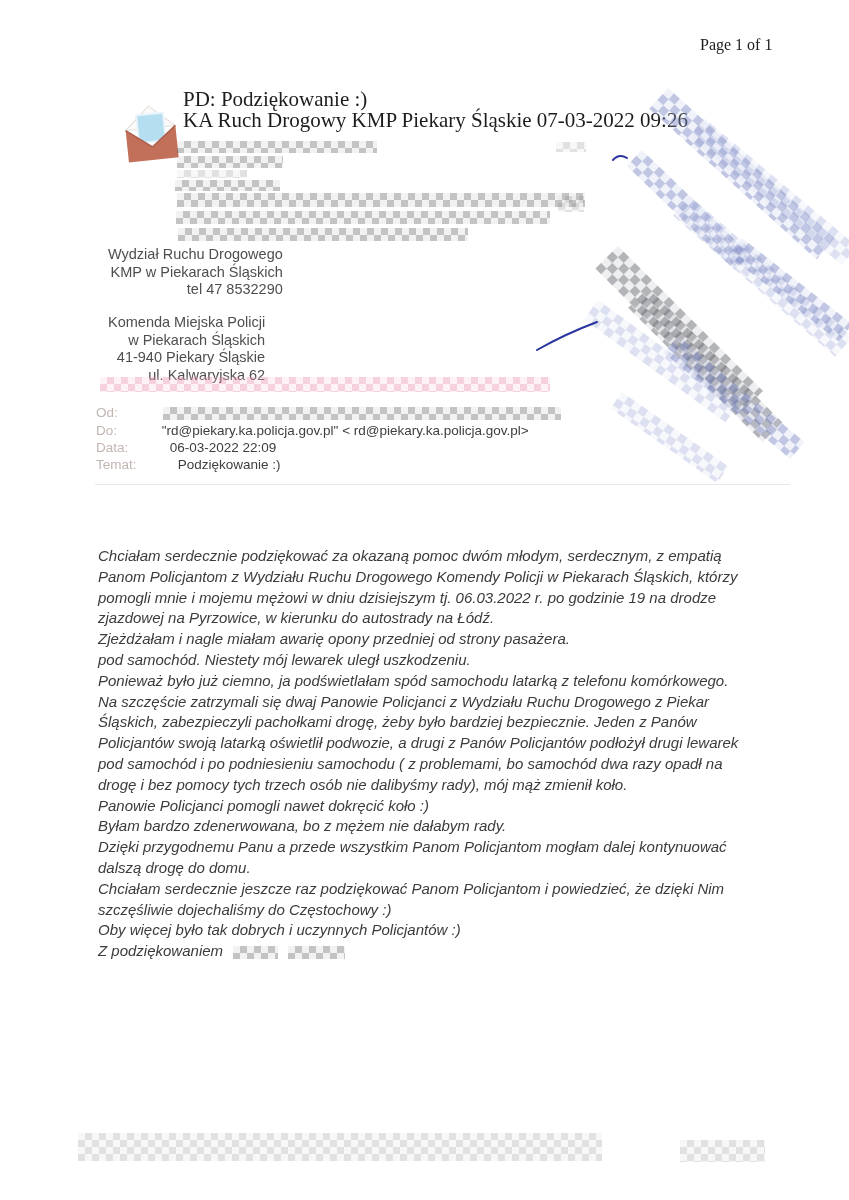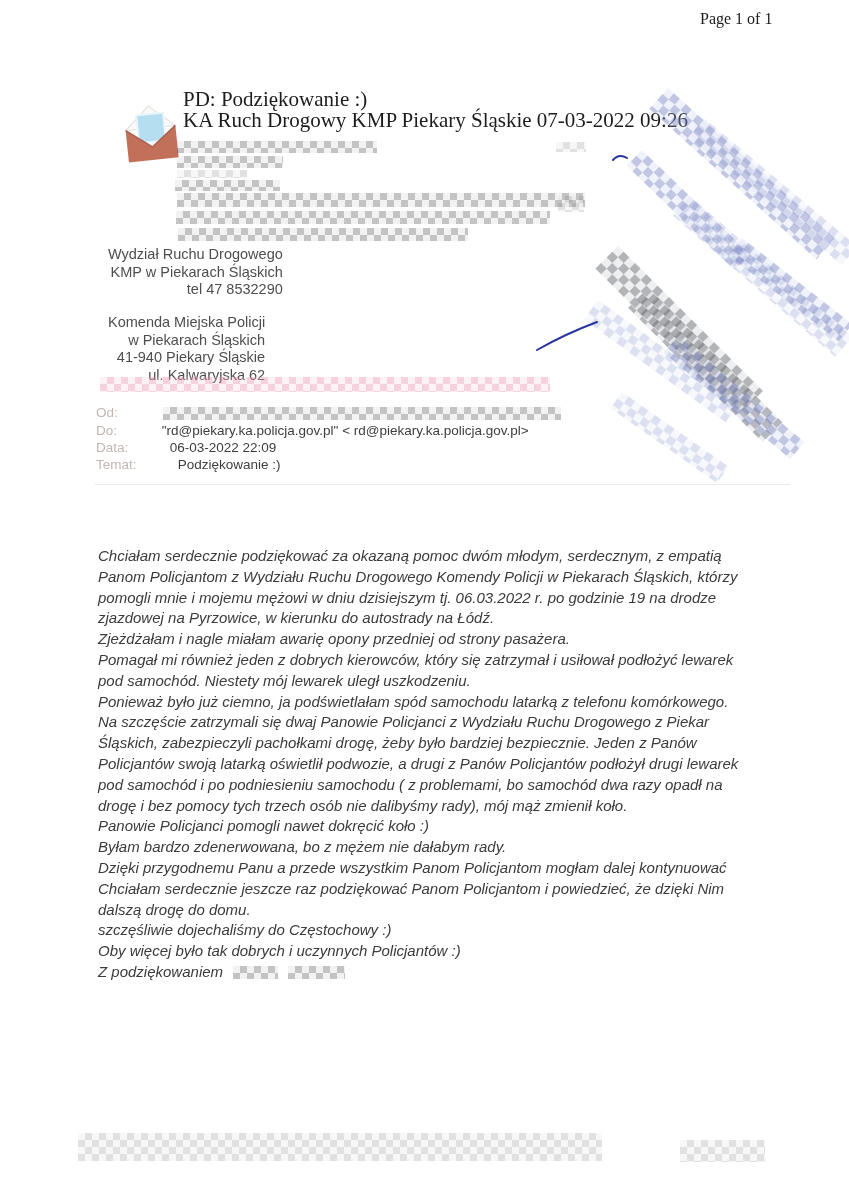--- a/index.html
+++ b/index.html
@@ -48,21 +48,21 @@
   .band-gray{
     background-image:repeating-conic-gradient(rgba(110,112,118,.52) 0% 25%, rgba(180,182,188,.22) 0% 50%);
   }
   .inline-redact{display:inline-block; vertical-align:middle; margin-left:6px;}
 </style>
 </head>
 <body>
 
 <div class="page">
 
-  <div class="abs page-num" style="left:700px; top:10px;">Page 1 of 1</div>
+  <div class="abs page-num" style="left:700px; top:36px;">Page 1 of 1</div>
 
   <div class="abs" style="left:120px; top:101px; width:62px; height:64px; transform:rotate(-6deg);">
     <svg width="62" height="64" viewBox="0 0 62 64">
       <polygon points="6,27 31,5 56,27" fill="#fbfaf8" stroke="#e2ddd8" stroke-width="1"></polygon>
       <rect x="18" y="13" width="27" height="28" fill="#b5dff0" stroke="#eaf5fb" stroke-width="2"></rect>
       <path d="M6,27 L31,46 L56,27 L56,59 L6,59 Z" fill="#c2705a"></path>
       <path d="M6,27 L31,46 L56,27" stroke="#ad5d49" stroke-width="1.5" fill="none"></path>
     </svg>
   </div>
 
@@ -114,33 +114,32 @@
   </div>
 
   <div class="abs sep" style="left:95px; top:484px; width:695px;"></div>
 
   <div class="abs" style="left:98px; top:546px;font-style:italic;">
     <div class="body-line">Chciałam serdecznie podziękować za okazaną pomoc dwóm młodym, serdecznym, z empatią</div>
     <div class="body-line">Panom Policjantom z Wydziału Ruchu Drogowego Komendy Policji w Piekarach Śląskich, którzy</div>
     <div class="body-line">pomogli mnie i mojemu mężowi w dniu dzisiejszym tj. 06.03.2022 r. po godzinie 19 na drodze</div>
     <div class="body-line">zjazdowej na Pyrzowice, w kierunku do autostrady na Łódź.</div>
     <div class="body-line">Zjeżdżałam i nagle miałam awarię opony przedniej od strony pasażera.</div>
-    <div class="body-line">Pomagał mi również jeden z dobrych kierowców, który się zatrzymał i usiłował podłożyć lewarek</div>
     <div class="body-line">pod samochód. Niestety mój lewarek uległ uszkodzeniu.</div>
     <div class="body-line">Ponieważ było już ciemno, ja podświetlałam spód samochodu latarką z telefonu komórkowego.</div>
     <div class="body-line">Na szczęście zatrzymali się dwaj Panowie Policjanci z Wydziału Ruchu Drogowego z Piekar</div>
     <div class="body-line">Śląskich, zabezpieczyli pachołkami drogę, żeby było bardziej bezpiecznie. Jeden z Panów</div>
     <div class="body-line">Policjantów swoją latarką oświetlił podwozie, a drugi z Panów Policjantów podłożył drugi lewarek</div>
     <div class="body-line">pod samochód i po podniesieniu samochodu ( z problemami, bo samochód dwa razy opadł na</div>
     <div class="body-line">drogę i bez pomocy tych trzech osób nie dalibyśmy rady), mój mąż zmienił koło.</div>
     <div class="body-line">Panowie Policjanci pomogli nawet dokręcić koło :)</div>
     <div class="body-line">Byłam bardzo zdenerwowana, bo z mężem nie dałabym rady.</div>
     <div class="body-line">Dzięki przygodnemu Panu a przede wszystkim Panom Policjantom mogłam dalej kontynuować</div>
+    <div class="body-line">dalszą drogę do domu.</div>
     <div class="body-line">Chciałam serdecznie jeszcze raz podziękować Panom Policjantom i powiedzieć, że dzięki Nim</div>
-    <div class="body-line">dalszą drogę do domu.</div>
     <div class="body-line">szczęśliwie dojechaliśmy do Częstochowy :)</div>
     <div class="body-line">Oby więcej było tak dobrych i uczynnych Policjantów :)</div>
     <div class="body-line">
       <span>Z podziękowaniem</span>
       <span class="px px-gray inline-redact" style="width:45px; height:13px;"></span>
       <span class="px px-gray inline-redact" style="width:57px; height:13px;"></span>
     </div>
   </div>
 
   <div class="abs band band-blue" style="left:668px; top:88px;  width:225px; height:28px; transform:rotate(42deg);"></div>

